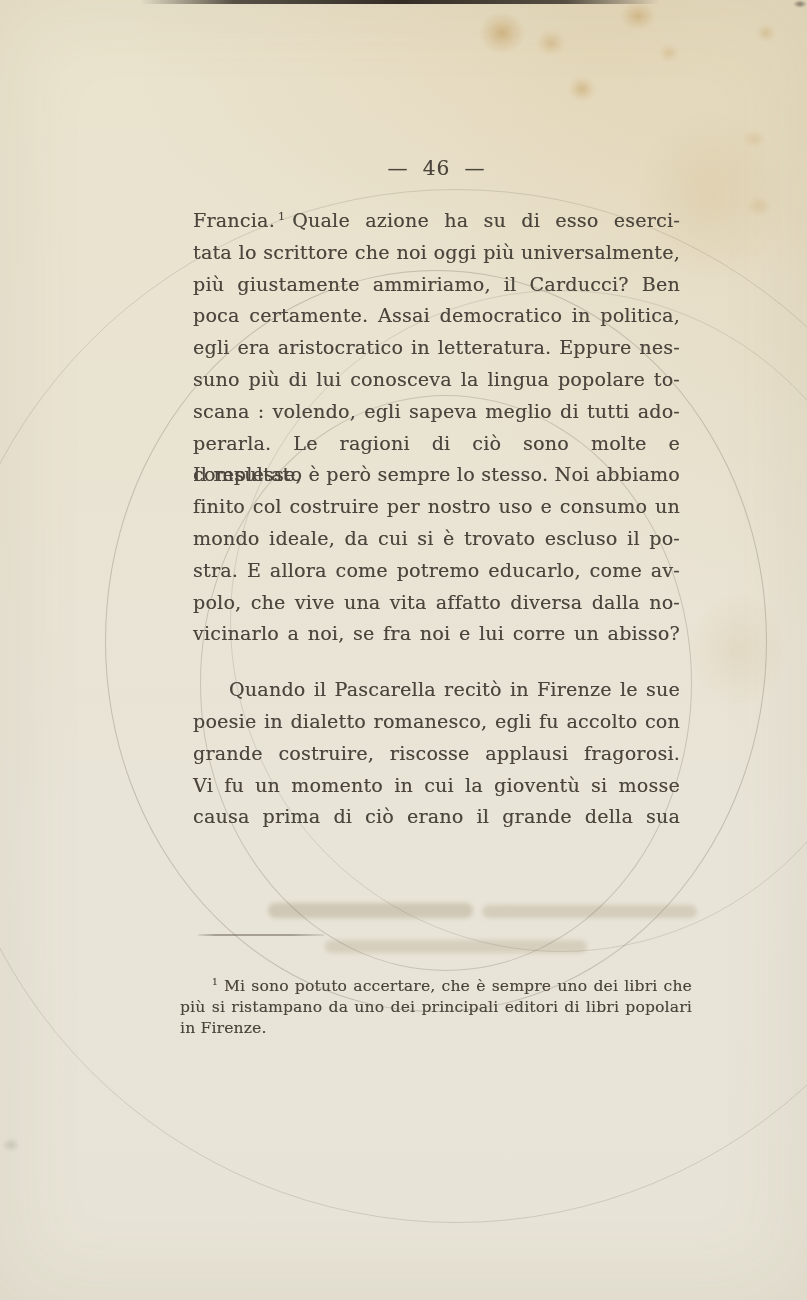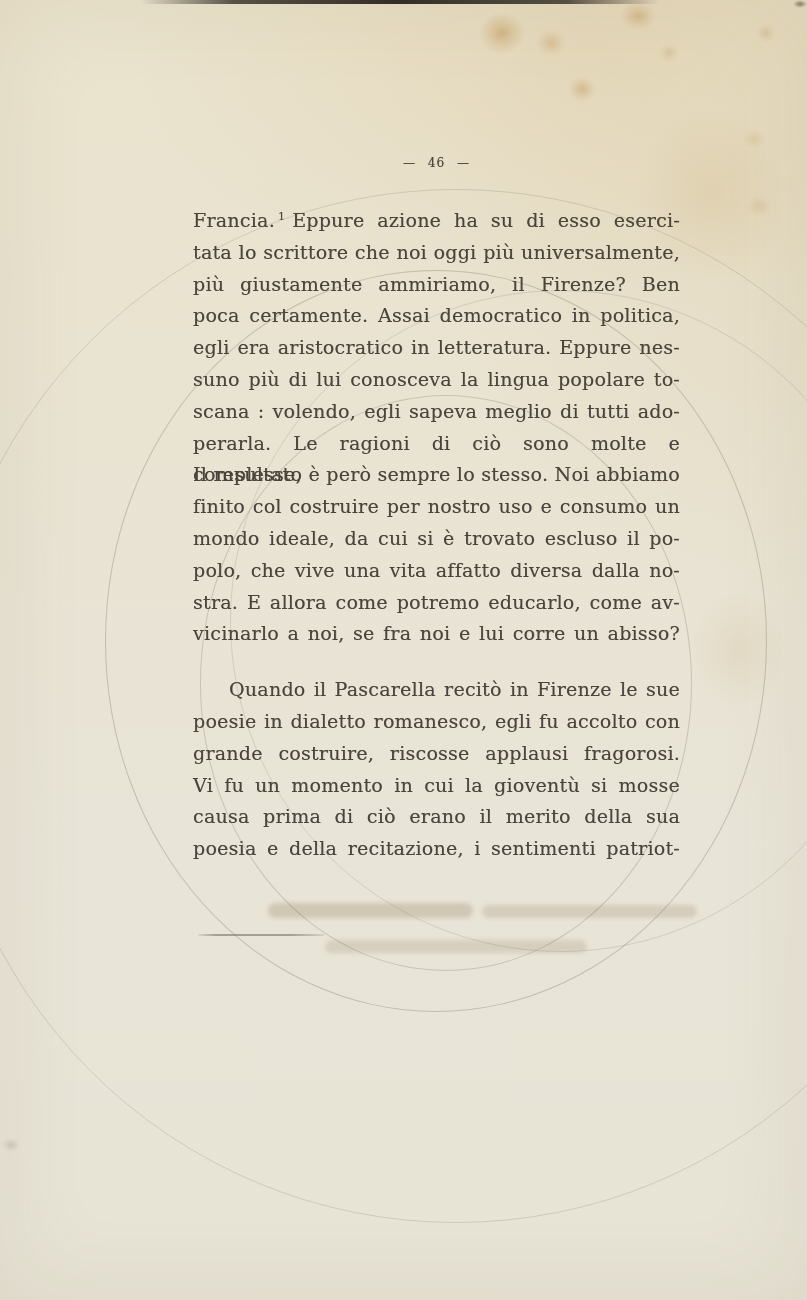--- a/index.html
+++ b/index.html
@@ -38,21 +38,21 @@
 
   
   .wm { position:absolute; border-radius:50%; pointer-events:none; filter:blur(0.4px); }
   .wm1 { left:-61px;  top:189px; width:1032px; height:1032px; border:1.2px solid rgba(107,99,86,.20); }
   .wm2 { left:105px;  top:270px; width:660px;  height:740px;  border:1.3px solid rgba(107,99,86,.30); }
   .wm3 { left:200px;  top:395px; width:490px;  height:574px;  border:1.2px solid rgba(107,99,86,.26); }
   .wm4 { left:230px;  top:290px; width:660px;  height:660px;  border:1.1px solid rgba(107,99,86,.18); }
 
   .page-number {
     position:absolute; top:156px; left:193px; width:487px;
-    text-align:center; font-size:12px; letter-spacing:1px; word-spacing:7px;
+    text-align:center; font-size:20px; letter-spacing:1px; word-spacing:7px;
     color:#4a443c; text-shadow:0.3px 0.3px 0.6px rgba(74,68,60,.45);
   }
 
   .body-text {
     position:absolute; left:193px; top:205px; width:487px;
     font-size:19px; line-height:31.8px; letter-spacing:0.25px;
     text-shadow:0.3px 0.3px 0.6px rgba(74,68,60,.45);
   }
   .line { text-align:justify; text-align-last:justify; height:31.8px; overflow:visible; }
   .para2 { margin-top:24px; }
@@ -96,46 +96,52 @@
 
   <div class="ghost" style="left:268px; top:903px; width:205px; height:15px;"></div>
   <div class="ghost" style="left:482px; top:905px; width:215px; height:13px; opacity:.8;"></div>
   <div class="ghost" style="left:325px; top:940px; width:262px; height:13px; opacity:.75;"></div>
 
   <div class="page-number">— 46 —</div>
 
   <div class="body-text">
     <div>
       <div class="line">
-        <span class="italic">Francia.</span><sup class="ref-sup">1</sup><span>Eppure azione ha su di esso eserci-</span>
+        <span class="italic">Francia.</span><sup class="ref-sup">1</sup><span>Quale azione ha su di esso eserci-</span>
       </div>
       <div class="line">tata lo scrittore che noi oggi più universalmente,</div>
-      <div class="line">più giustamente ammiriamo, il Firenze? Ben</div>
+      <div class="line">più giustamente ammiriamo, il Carducci? Ben</div>
       <div class="line">poca certamente. Assai democratico in politica,</div>
       <div class="line">egli era aristocratico in letteratura. Eppure nes-</div>
       <div class="line">suno più di lui conosceva la lingua popolare to-</div>
       <div class="line">scana : volendo, egli sapeva meglio di tutti ado-</div>
       <div class="line">perarla. Le ragioni di ciò sono molte e complesse,</div>
       <div class="line">Il resultato è però sempre lo stesso. Noi abbiamo</div>
       <div class="line">finito col costruire per nostro uso e consumo un</div>
       <div class="line">mondo ideale, da cui si è trovato escluso il po-</div>
+      <div class="line">stra. E allora come potremo educarlo, come av-</div>
       <div class="line">polo, che vive una vita affatto diversa dalla no-</div>
-      <div class="line">stra. E allora come potremo educarlo, come av-</div>
       <div class="line">vicinarlo a noi, se fra noi e lui corre un abisso?</div>
     </div>
     <div class="para2">
       <div class="line indent">Quando il Pascarella recitò in Firenze le sue</div>
       <div class="line">poesie in dialetto romanesco, egli fu accolto con</div>
       <div class="line">grande costruire, riscosse applausi fragorosi.</div>
       <div class="line">Vi fu un momento in cui la gioventù si mosse</div>
-      <div class="line">causa prima di ciò erano il merito della sua</div>
-      <div class="line">poesia e della recitazione, i sentimenti patriot-</div>
+      <div class="line">causa prima di ciò erano il grande della sua</div>
     </div>
   </div>
 
   <div class="footnote-rule"></div>
+  <div class="footnote">
+    <div class="fn-line fn-first">
+      <sup class="fn-sup">1</sup><span>Mi sono potuto accertare, che è sempre uno dei libri che</span>
+    </div>
+    <div class="fn-line">più si ristampano da uno dei principali editori di libri popolari</div>
+    <div class="fn-line fn-last">in Firenze.</div>
+  </div>
 
   <div class="wm wm1"></div>
   <div class="wm wm2"></div>
   <div class="wm wm3"></div>
   <div class="wm wm4"></div>
 
 </div>
 
 </body></html>

